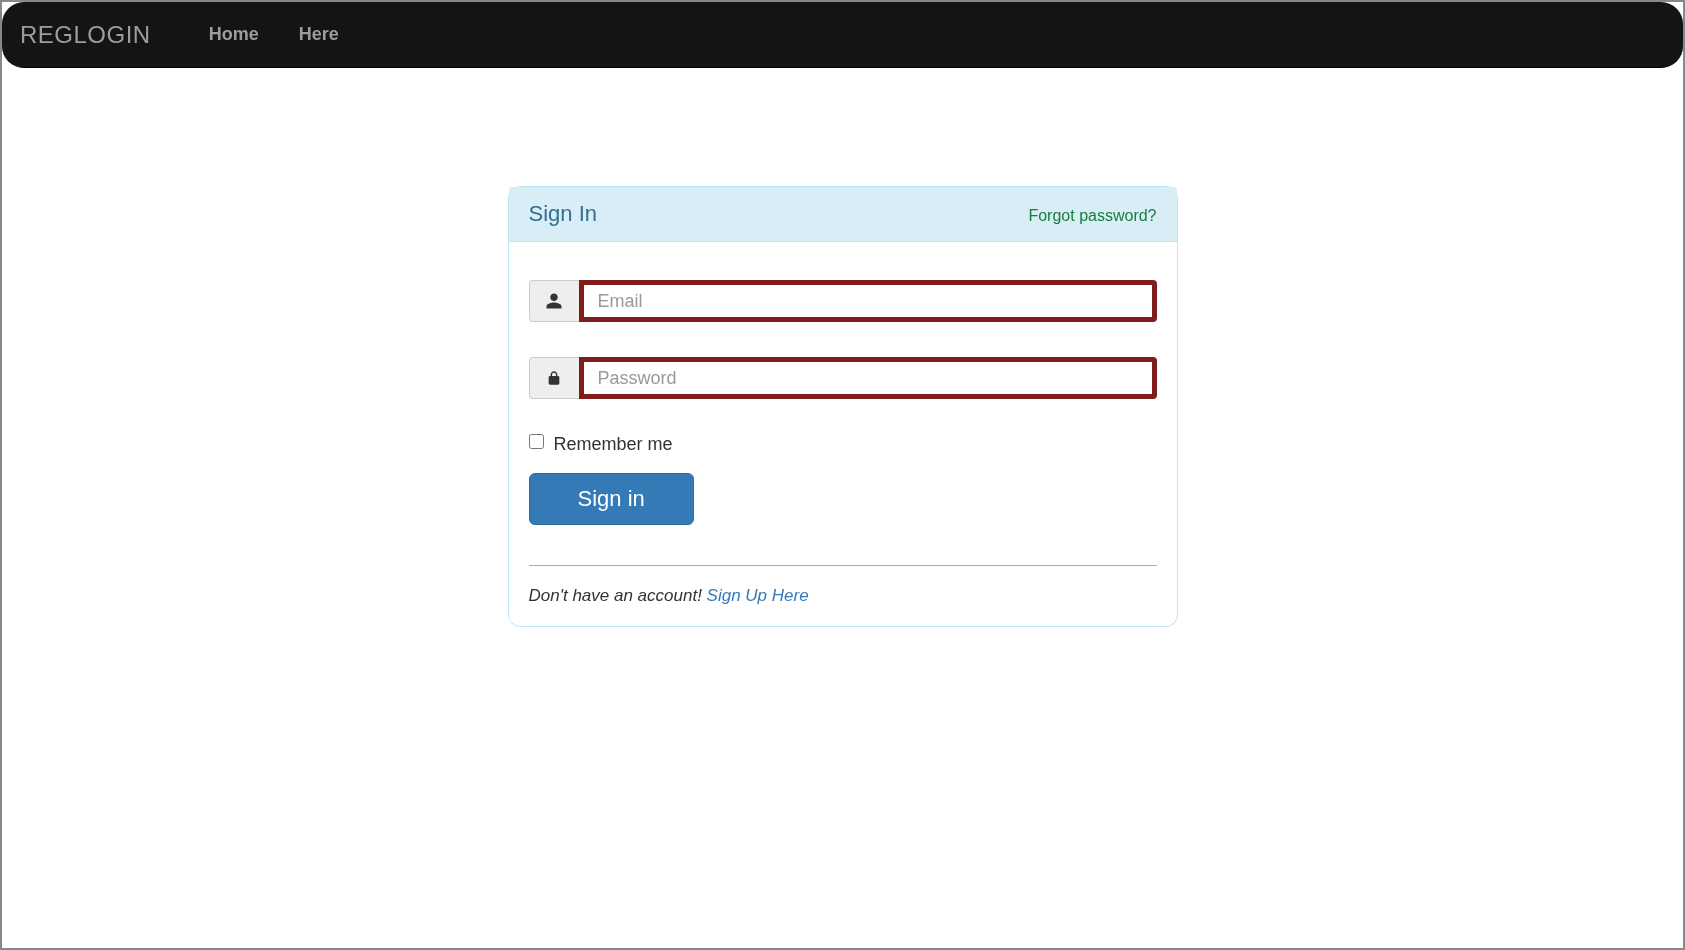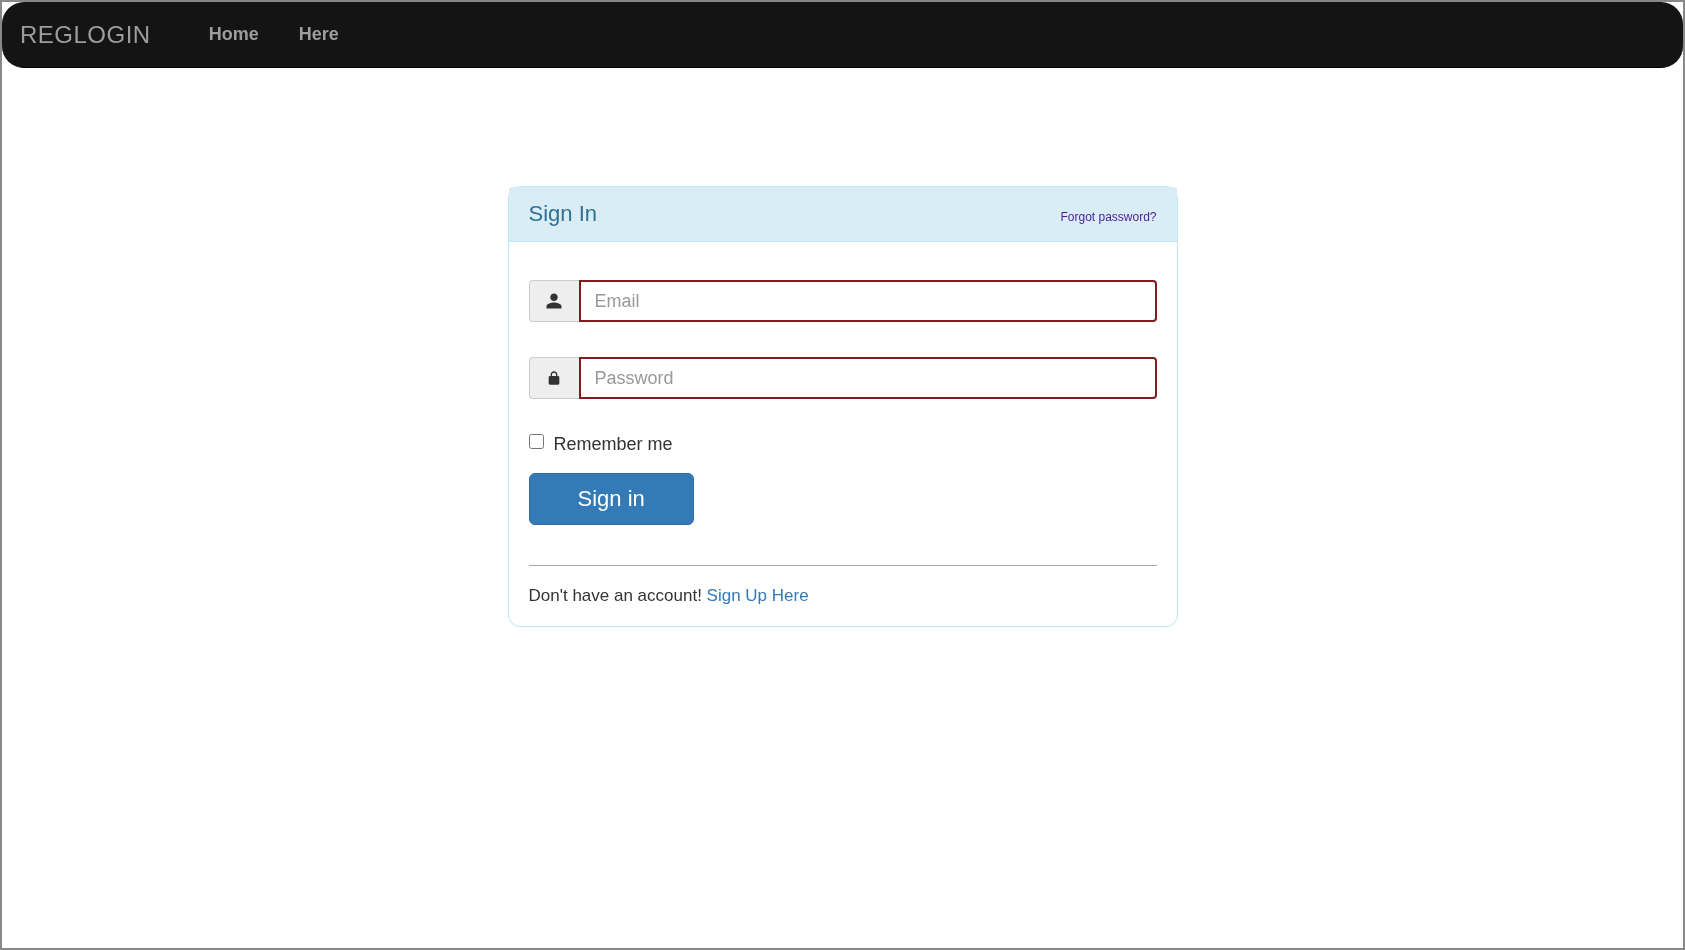--- a/index.html
+++ b/index.html
@@ -68,22 +68,22 @@
       display: flex;
       align-items: baseline;
       justify-content: space-between;
     }
     .panel-title {
       font-size: 22px;
       font-weight: 400;
       color: #31708f;
     }
     .forgot-link {
-      color: #4c1d95;
-      font-size: 12px;
+      color: #15803d;
+      font-size: 16px;
       text-decoration: none;
       text-align: center;
     }
 
     .panel-body {
       padding: 38px 20px 20px 20px;
     }
 
     .input-group {
       display: flex;
@@ -101,21 +101,21 @@
       justify-content: center;
       color: #333;
     }
     .form-control {
       flex: 1;
       height: 42px;
       padding: 6px 14px;
       font-size: 18px;
       color: #a16207;
       background: #fff;
-      border: 2px solid #7f1d1d;
+      border: 5px solid #7f1d1d;
       border-radius: 0 4px 4px 0;
       outline: none;
     }
     .form-control::placeholder {
       color: #999;
       font-size: 18px;
     }
 
     .checkbox-row {
       display: flex;
@@ -146,20 +146,21 @@
     hr {
       border: none;
       border-top: 1px solid #aaa;
       margin: 20px;
     }
 
     .signup-row {
       padding: 0 32px 20px 20px;
       font-size: 17px;
       color: #333;
+      font-style: italic;
     }
     .signup-link {
       color: #337ab7;
       text-decoration: none;
     }
 
     svg { display: block; }
   </style>
 </head>
 <body>

